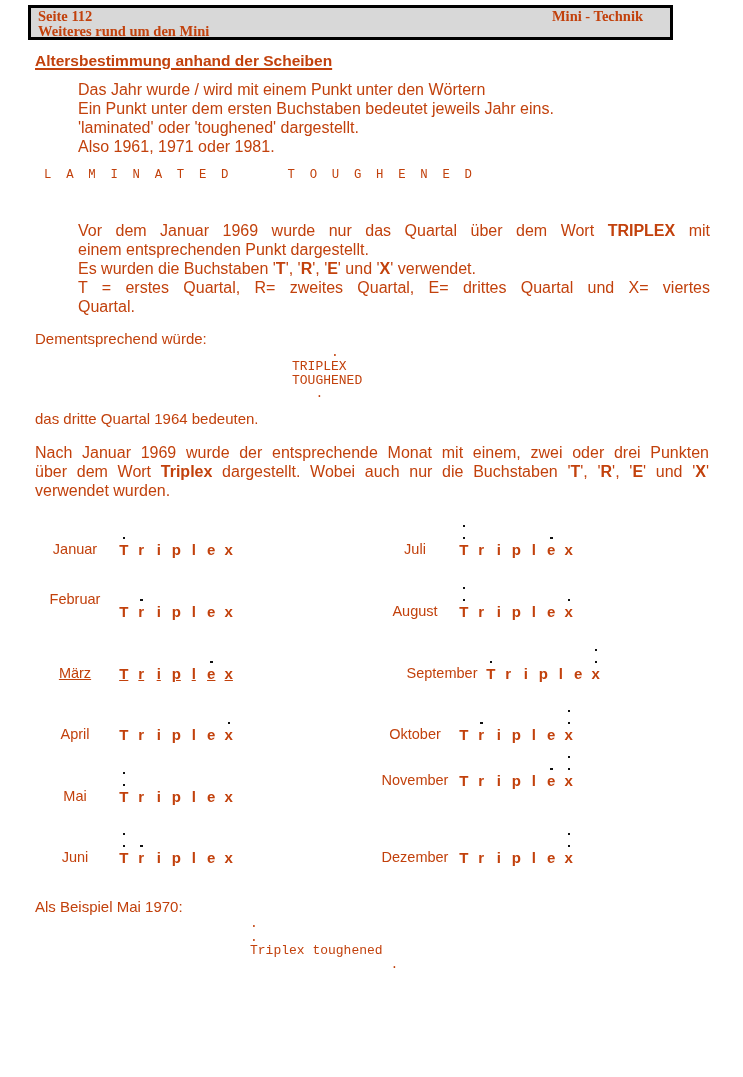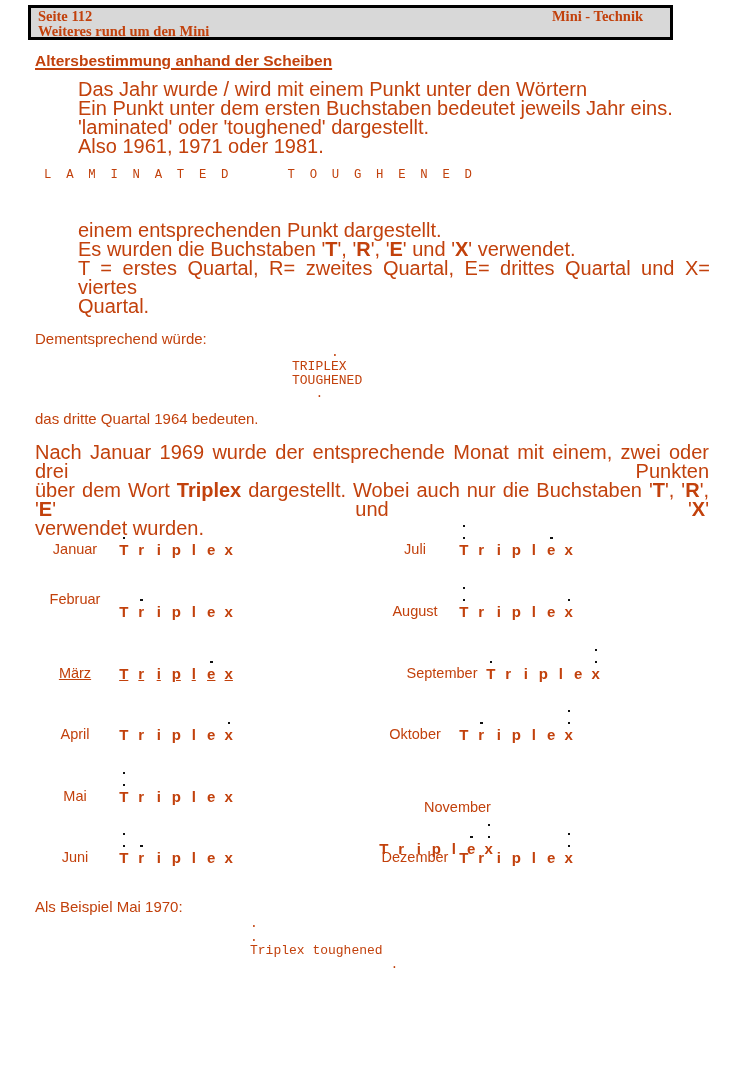--- a/index.html
+++ b/index.html
@@ -18,21 +18,21 @@
   }
   .hdr-row1{display:flex; justify-content:space-between;}
   .hdr-right{margin-right:20px;}
   
   #title{
     position:absolute; left:35px; top:52px;
     font-size:15.5px; font-weight:bold;
     text-decoration:underline; text-decoration-thickness:1.5px; text-underline-offset:2px;
   }
   
-  .para{position:absolute; font-size:20px; line-height:19px;}
+  .para{position:absolute; font-size:16px; line-height:19px;}
   .rl{min-height:19px;}
   .rl.just{text-align:justify; text-align-last:justify;}
   
   .mono{position:absolute; font-family:"Liberation Mono","DejaVu Sans Mono",monospace;}
   .mono-line{white-space:pre;}
   #code-table{left:44px; top:169px; font-size:12.3px; line-height:13.5px;}
   #example1{left:292px; top:346px; font-size:13px; line-height:13.8px;}
   #example2{left:250px; top:917px; font-size:13px; line-height:13.5px;}
   .inline-label{position:absolute; font-size:15px; line-height:19px;}
   #dement-line{left:35px; top:329px;}
@@ -71,20 +71,21 @@
       <div class="rl"><span>Ein Punkt unter dem ersten Buchstaben bedeutet jeweils Jahr eins.</span></div>
       <div class="rl"><span>'laminated' oder 'toughened' dargestellt.</span></div>
       <div class="rl"><span>Also 1961, 1971 oder 1981.</span></div>
     </div>
 
   <div id="code-table" class="mono">
     <div class="mono-line">L  A  M  I  N  A  T  E  D        T  O  U  G  H  E  N  E  D</div>
   </div>
 
   <div id="quartal-para" class="para" style="left:78px; top:221px; width:632px;">
+      <div class="rl just"><span>Vor dem Januar 1969 wurde nur das Quartal über dem Wort </span><b>TRIPLEX</b><span> mit</span></div>
       <div class="rl"><span>einem entsprechenden Punkt dargestellt.</span></div>
       <div class="rl"><span>Es wurden die Buchstaben '</span><b>T</b><span>', '</span><b>R</b><span>', '</span><b>E</b><span>' und '</span><b>X</b><span>' verwendet.</span></div>
       <div class="rl just"><span>T = erstes Quartal, R= zweites Quartal, E= drittes Quartal und X= viertes</span></div>
       <div class="rl"><span>Quartal.</span></div>
     </div>
 
   <div id="dement-line" class="inline-label">Dementsprechend würde:</div>
 
   <div id="example1" class="mono">
     <div class="mono-line">     .</div>
@@ -457,21 +458,21 @@
             <span class="letter-cell">T</span>
             <span class="letter-cell">r</span>
             <span class="letter-cell">i</span>
             <span class="letter-cell">p</span>
             <span class="letter-cell">l</span>
             <span class="letter-cell">e</span>
             <span class="letter-cell">x</span>
           </div>
         </div>
       </div>
-      <div class="month-row" style="left: 375px; top: 799px; flex-direction: column;">
+      <div class="month-row" style="left: 375px; top: 748px;">
         <div class="m-label wide">November</div>
         <div class="m-word rightcol">
           <div class="dot-row">
             <span class="dot-cell"></span>
             <span class="dot-cell"></span>
             <span class="dot-cell"></span>
             <span class="dot-cell"></span>
             <span class="dot-cell"></span>
             <span class="dot-cell"></span>
             <span class="dot-cell">

